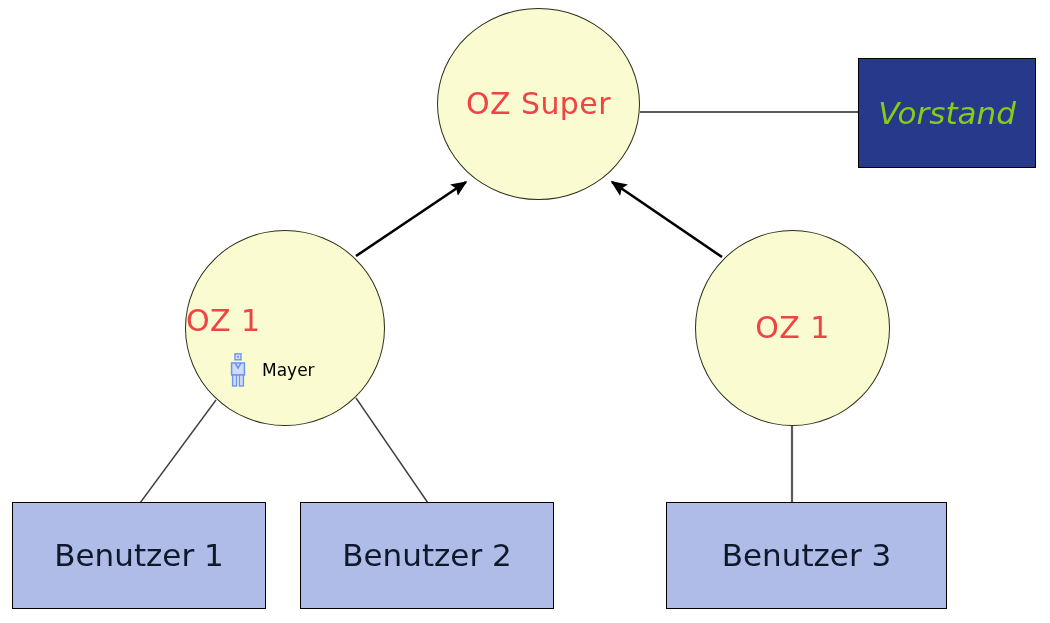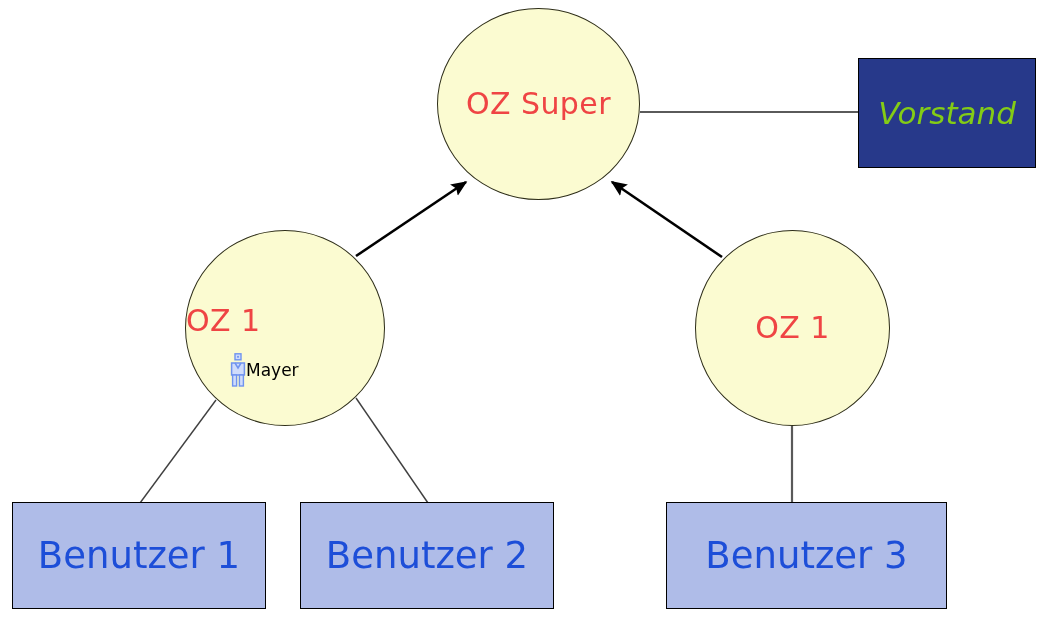--- a/index.html
+++ b/index.html
@@ -43,40 +43,40 @@
     letter-spacing: 0.4px;
     line-height: 1;
   }
   .node-box {
     border: 1.6px solid #000000;
   }
   .node-box.user-box {
     background: #afbce8;
   }
   .node-box.user-box .node-label {
-    font-size: 37px;
-    color: #1d4ed8;
+    font-size: 31px;
+    color: #0f172a;
     line-height: 1;
   }
   .node-box.board-box {
     background: #27398a;
     border: 1.6px solid #000000;
   }
   .node-box.board-box .node-label {
     font-size: 31px;
     color: #84cc16;
     line-height: 1;
     font-style: italic;
   }
   
   .owner-row {
     position: absolute;
     display: flex;
     align-items: center;
-    gap: 0;
+    gap: 16px;
     left: 44px;
     top: 122px;
   }
   .owner-name {
     font-size: 17px;
     color: #000000;
     line-height: 1;
   }
   .person-icon {
     display: block;

